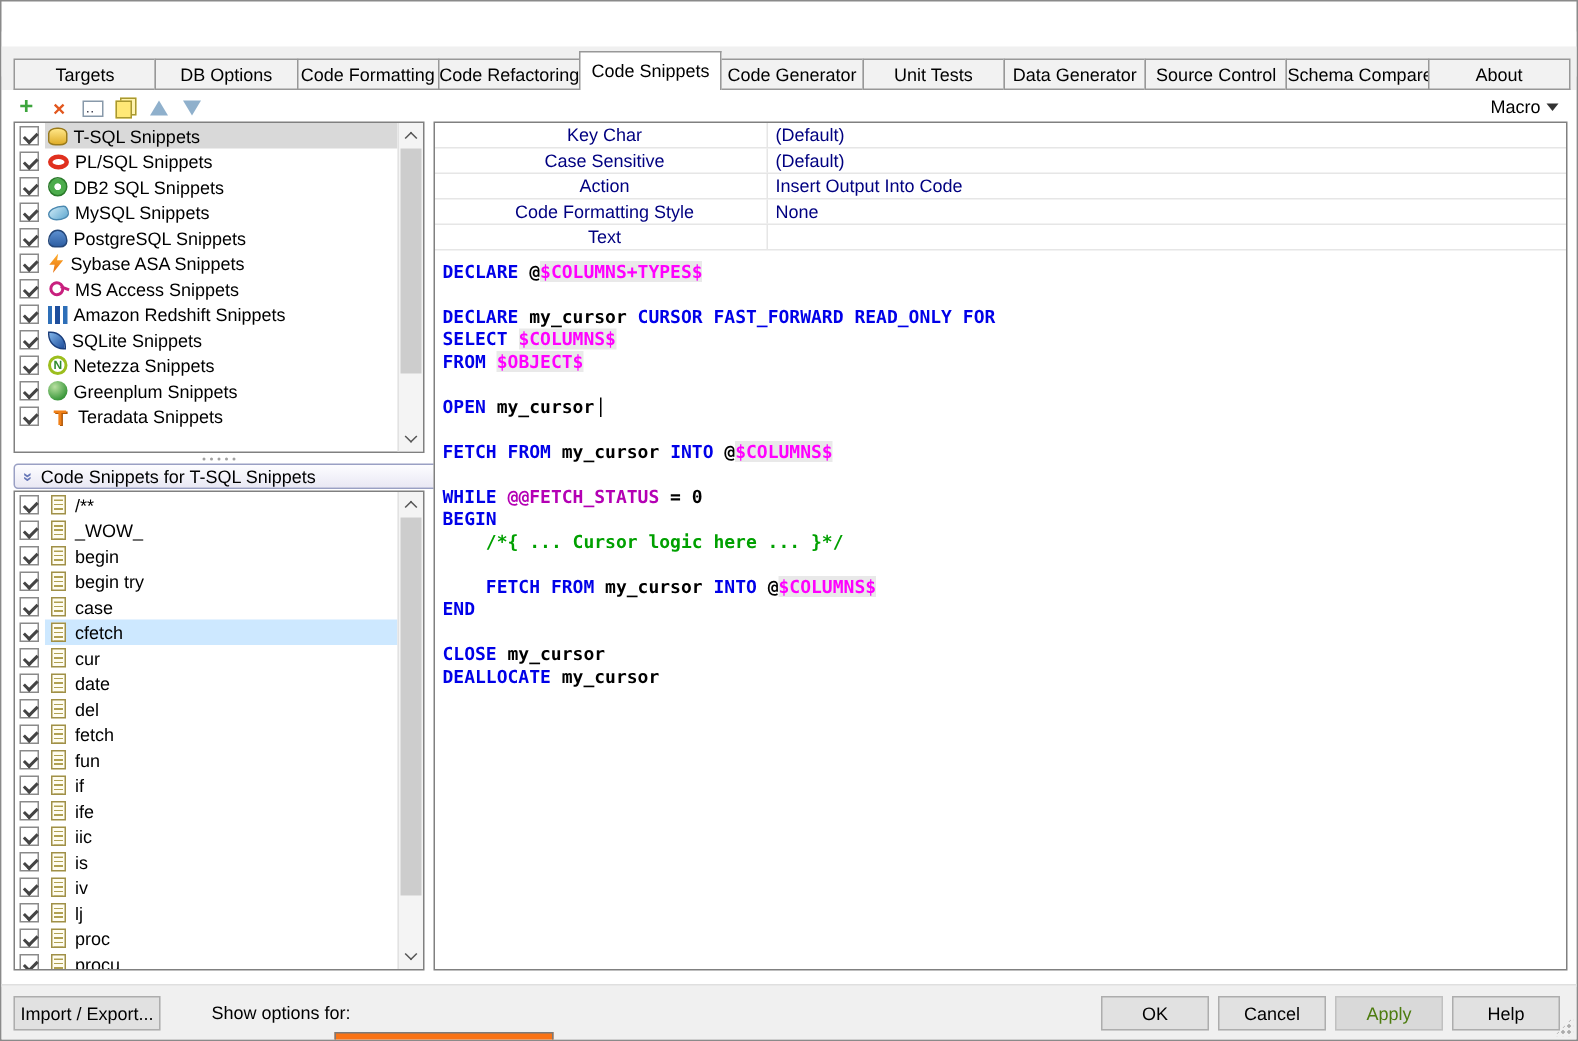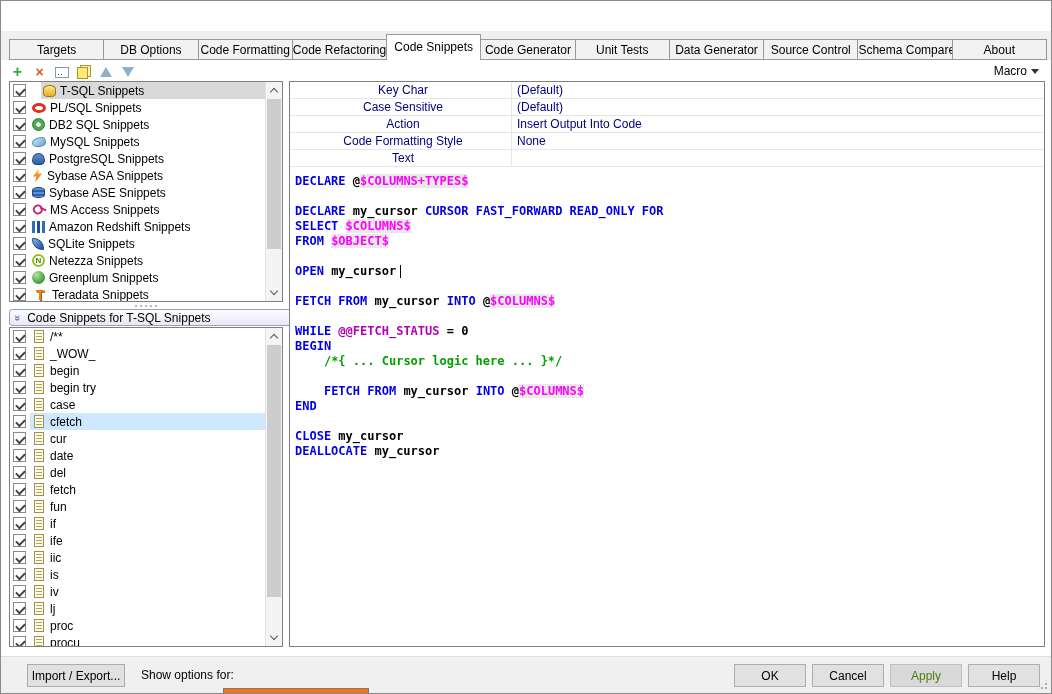--- a/index.html
+++ b/index.html
@@ -54,21 +54,21 @@
 
   
   .panelbox{position:absolute;background:#fff;border:1px solid #808080;overflow:hidden;}
   .cat-list{left:8px;top:21px;width:274px;height:221px;}
   .snip-list{left:8px;top:267px;width:274px;height:320px;}
   .rows{position:absolute;left:0;top:0;right:17px;}
   .list-row{height:17px;display:flex;align-items:center;padding-left:3px;cursor:default;}
   .cb{width:13px;height:13px;border:1px solid #8A8A8A;background:#fff;position:relative;flex:none;margin-right:4px;}
   .cb::after{content:"";position:absolute;left:2px;top:3px;width:7px;height:4px;border-left:2px solid #444;border-bottom:2px solid #444;transform:rotate(-45deg);}
   .row-body{flex:1;display:flex;align-items:center;height:17px;padding-left:2px;overflow:hidden;}
-  .row-body.sel-gray{background:var(--selgray);margin-left:11px;}
+  .row-body.sel-gray{background:var(--selgray);}
   .row-body.sel-blue{background:var(--selblue);}
   .row-label{white-space:nowrap;}
 
   
   .cat-icon{width:16px;height:14px;flex:none;margin-right:4px;display:flex;align-items:center;justify-content:center;font-size:9px;font-weight:bold;}
   .icon-tsql-db{width:13px;height:12px;background:linear-gradient(#FFE687,#E0AE2A);border:1px solid #9A7A1A;border-radius:6px 6px 5px 5px/4px 4px 3px 3px;}
   .icon-oracle-ring{width:14px;height:10px;border:3px solid #E0301E;border-radius:50%;background:#fff;}
   .icon-db2{width:13px;height:13px;border-radius:50%;background:radial-gradient(circle at 50% 50%,#fff 0 2px,#4CAC4C 2.5px);border:1px solid #2A7A2A;}
   .icon-mysql-dolphin{width:14px;height:10px;background:linear-gradient(135deg,#CFEBF7,#5FA8D0);border-radius:75% 25% 60% 40%/60% 55% 45% 40%;border:1px solid #4A88B0;}
   .icon-postgres-elephant{width:13px;height:12px;background:linear-gradient(#5C8FD0,#2E5FA3);border-radius:50% 50% 35% 35%/60% 60% 35% 35%;border:1px solid #24477A;}
@@ -113,21 +113,21 @@
   .seg-kw{color:var(--kw);font-weight:bold;}
   .seg-pl{color:#000;font-weight:bold;}
   .seg-mac{color:var(--mac);background:var(--macbg);font-weight:bold;}
   .seg-sys{color:var(--sys);font-weight:bold;}
   .seg-com{color:var(--com);font-weight:bold;}
   .caret{display:inline-block;width:1px;height:13px;background:#000;margin-left:4px;vertical-align:text-bottom;}
 
   
   .footer{position:absolute;left:0;right:0;bottom:0;height:37px;background:#F0F0F0;border-top:1px solid #DFDFDF;}
   .btn{background:#E1E1E1;border:1px solid #ADADAD;font-family:inherit;font-size:12px;color:#000;cursor:pointer;}
-  .imp-btn{position:absolute;left:26px;top:7px;width:98px;height:23px;}
+  .imp-btn{position:absolute;left:8px;top:7px;width:98px;height:23px;}
   .show-label{position:absolute;left:140px;top:11px;}
   .db-select{position:absolute;left:222px;top:7px;width:146px;height:23px;background:#f97316;border:1px solid #7A7A7A;display:flex;align-items:flex-end;padding:0 6px;cursor:pointer;margin-top:24px;}
   .icon-db-green{width:14px;height:13px;background:linear-gradient(#CFEBCF,#78B878);border:1px solid #4E8A4E;border-radius:7px 7px 5px 5px/4px 4px 3px 3px;margin-right:10px;flex:none;}
   .db-value{flex:1;white-space:nowrap;}
   .dd-chevron{width:7px;height:7px;border-right:1.5px solid #444;border-bottom:1.5px solid #444;transform:rotate(45deg);margin-top:-3px;flex:none;}
   .dlg-buttons{position:absolute;right:11px;top:7px;display:flex;gap:6px;}
   .dlg-btn{width:72px;height:23px;background:#E1E1E1;border:1px solid #ADADAD;font-family:inherit;font-size:12px;color:#000;cursor:pointer;}
   .dlg-btn.disabled{background:#D9D9D9;border-color:#C0C0C0;color:#4d7c0f;cursor:default;}
   .grip{position:absolute;right:2px;bottom:2px;width:13px;height:13px;background:radial-gradient(circle,#ABABAB 1px,transparent 1.3px) 0 0/4px 4px;clip-path:polygon(100% 0,100% 100%,0 100%);}
 </style>
@@ -231,27 +231,20 @@
             <span class="row-body">
               <span class="cat-icon icon-postgres-elephant"></span>
               <span class="row-label">PostgreSQL Snippets</span>
             </span>
           </div>
           <div class="list-row">
             <span class="cb"></span>
             <span class="row-body">
               <span class="cat-icon icon-lightning"></span>
               <span class="row-label">Sybase ASA Snippets</span>
-            </span>
-          </div>
-          <div class="list-row">
-            <span class="cb"></span>
-            <span class="row-body">
-              <span class="cat-icon icon-ase-disks"></span>
-              <span class="row-label">Sybase ASE Snippets</span>
             </span>
           </div>
           <div class="list-row">
             <span class="cb"></span>
             <span class="row-body">
               <span class="cat-icon icon-access-key"></span>
               <span class="row-label">MS Access Snippets</span>
             </span>
           </div>
           <div class="list-row">

